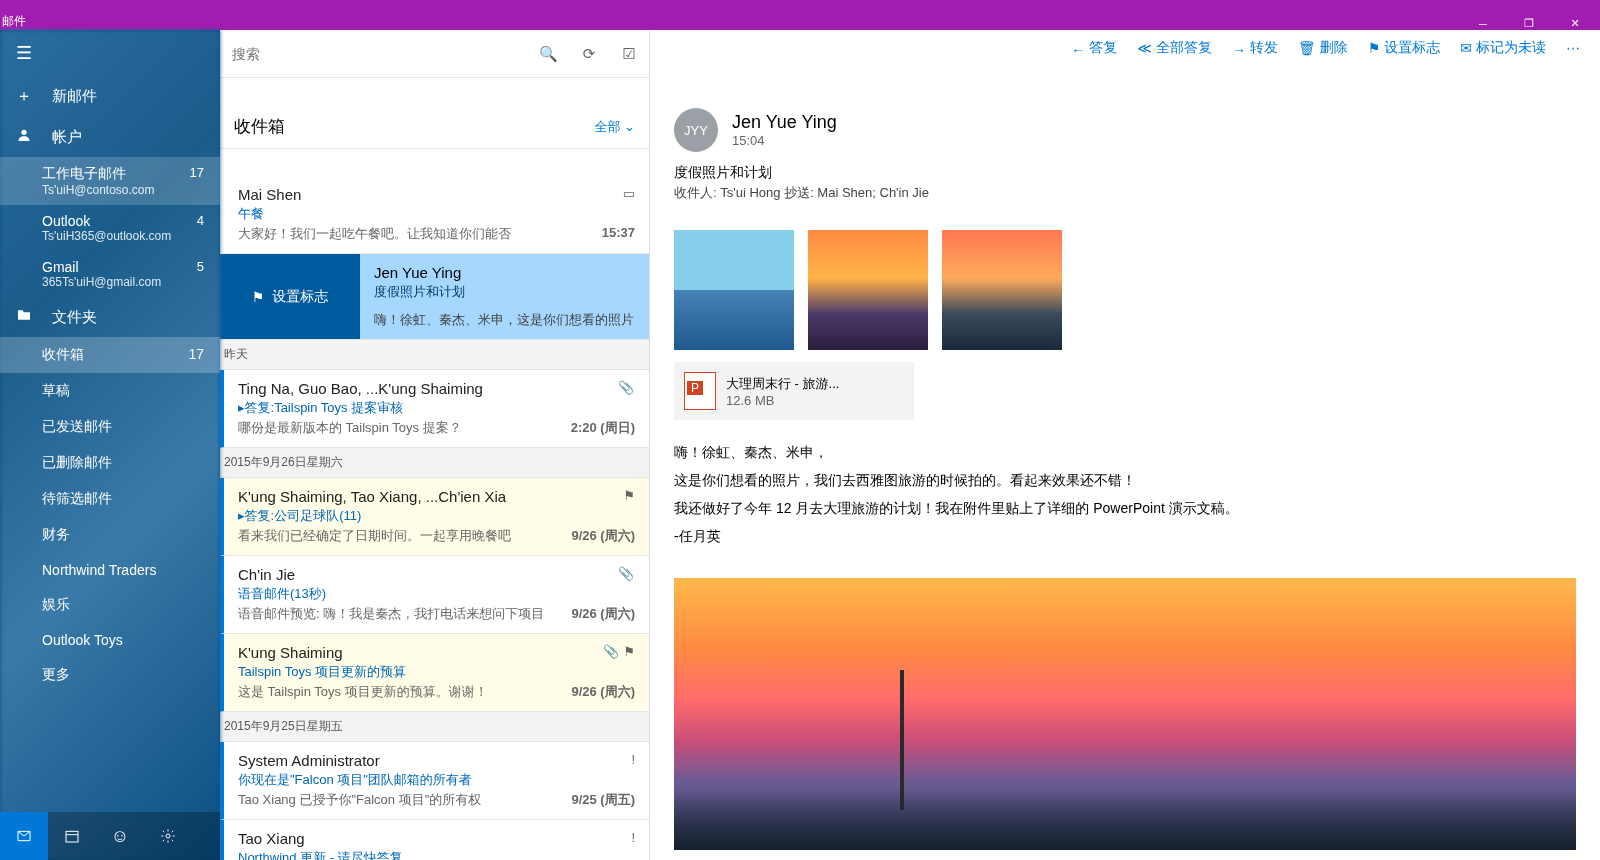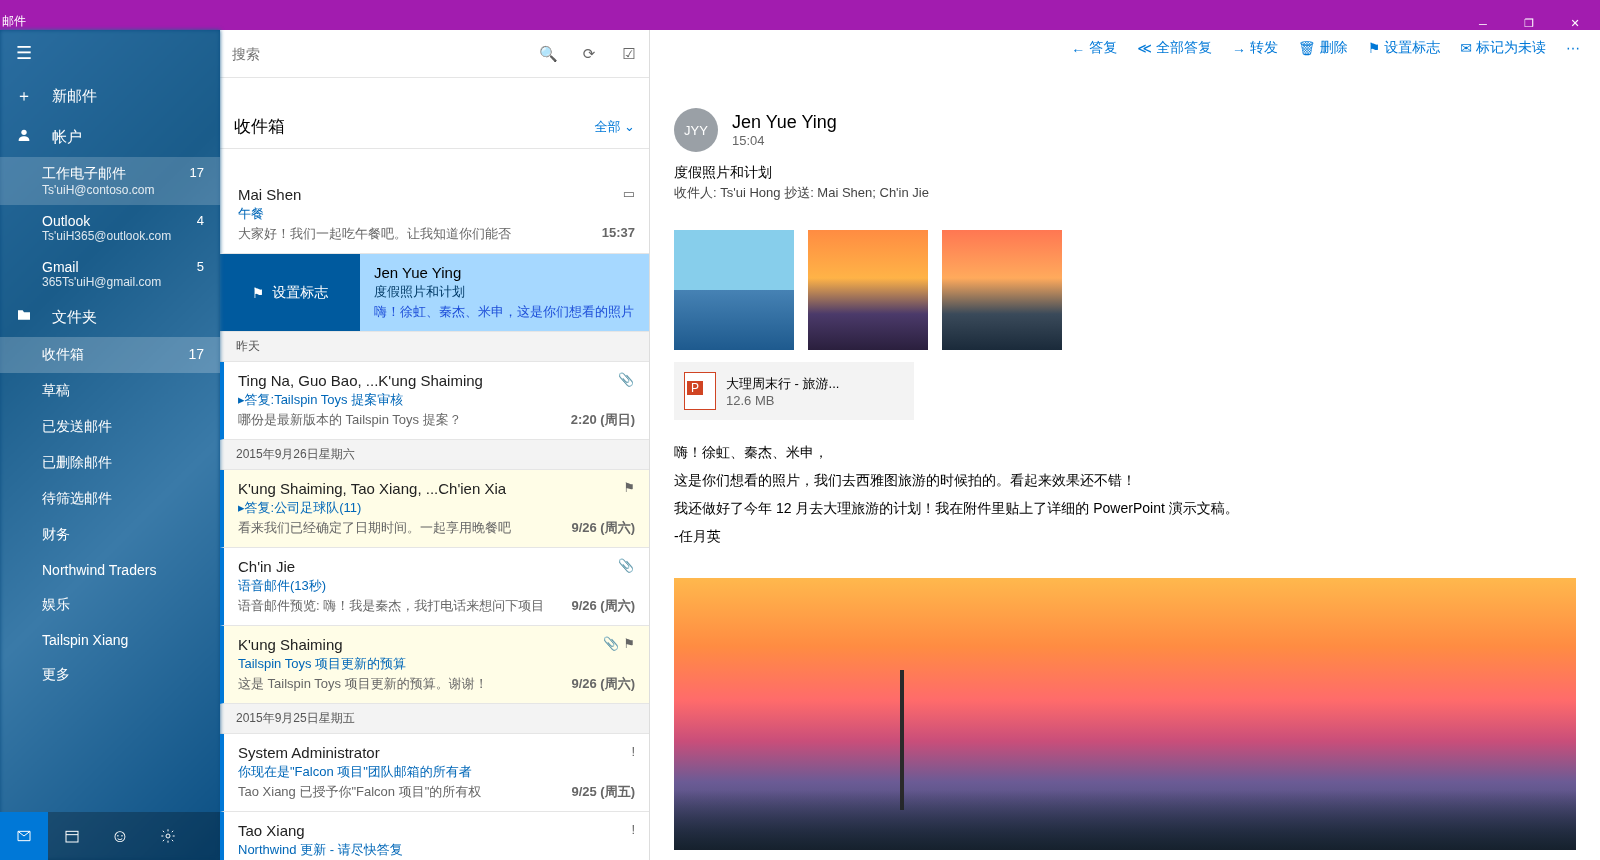--- a/index.html
+++ b/index.html
@@ -26,21 +26,21 @@
 .bottom-bar .b{flex:0 0 48px;height:48px;display:flex;align-items:center;justify-content:center;cursor:pointer;font-size:18px;}
 .bottom-bar .b.sel{background:#0078d7;}
 .listpane{width:430px;background:#fff;border-right:1px solid #ddd;display:flex;flex-direction:column;gap:27px;}
 .search{display:flex;align-items:center;border-bottom:1px solid #e5e5e5;height:48px;}
 .search input{flex:1;border:none;padding:0 12px;font-size:14px;outline:none;}
 .search .sico{width:40px;text-align:center;color:#666;cursor:pointer;font-size:15px;}
 .lph{display:flex;align-items:center;padding:10px 14px;border-bottom:1px solid #e5e5e5;}
 .lph .t{font-size:17px;flex:1;}
 .lph .f{color:#0078d7;font-size:13px;cursor:pointer;}
 .msglist{flex:1;overflow-y:auto;}
-.grp{background:#f3f3f3;padding:6px 16px;font-size:12px;color:#555;border-bottom:1px solid #e5e5e5;}
+.grp{background:#f3f3f3;padding:6px 4px;font-size:12px;color:#555;border-bottom:1px solid #e5e5e5;}
 .msg{padding:10px 14px;border-bottom:1px solid #e5e5e5;cursor:pointer;position:relative;border-left:4px solid transparent;}
 .msg.unread{border-left-color:#0078d7;}
 .msg.flag{background:#fffde7;}
 .msg .from{font-size:15px;color:#222;}
 .msg .subj{font-size:13px;color:#0067b8;margin-top:2px;}
 .msg .prev{font-size:13px;color:#666;margin-top:2px;display:flex;}
 .msg .prev .tx{flex:1;white-space:nowrap;overflow:hidden;text-overflow:ellipsis;}
 .msg .prev .dt{white-space:nowrap;margin-left:8px;font-weight:bold;}
 .msg .icons{position:absolute;top:10px;right:14px;color:#666;font-size:13px;}
 .selmsg{display:flex;background:#0078d7;border-bottom:1px solid #e5e5e5;}
@@ -139,21 +139,21 @@
           <div class="folder">
             <span>财务</span>
           </div>
           <div class="folder">
             <span>Northwind Traders</span>
           </div>
           <div class="folder">
             <span>娱乐</span>
           </div>
           <div class="folder">
-            <span>Tailspin Xiang</span>
+            <span>Outlook Toys</span>
           </div>
           <div class="folder">
             <span>更多</span>
           </div>
         </div>
       <div class="bottom-bar">
         <div class="b sel">
             <svg viewBox="0 0 24 24">
               <path d="M3 5h18v14H3z M3 5l9 7 9-7" fill="none" stroke="#fff" stroke-width="1.5"></path>
             </svg>
@@ -197,21 +197,21 @@
           </div>
         </div>
         <div class="selmsg">
           <div class="flagbox">
             <span>⚑</span>
             <span>设置标志</span>
           </div>
           <div class="body">
             <div class="from" style="font-size:15px;">Jen Yue Ying</div>
             <div style="font-size:13px;color:#003a66;margin-top:2px;">度假照片和计划</div>
-            <div style="font-size:13px;color:#1d4ed8;margin-top:2px;">嗨！徐虹、秦杰、米申，这是你们想看的照片</div>
+            <div style="font-size:13px;color:#404040;margin-top:10px;">嗨！徐虹、秦杰、米申，这是你们想看的照片</div>
           </div>
         </div>
         <div class="grp">昨天</div>
         <div class="msg unread">
           <span class="icons">📎</span>
           <div class="from">Ting Na, Guo Bao, ...K'ung Shaiming</div>
           <div class="subj">▸答复:Tailspin Toys 提案审核</div>
           <div class="prev">
             <span class="tx">哪份是最新版本的 Tailspin Toys 提案？</span>
             <span class="dt">2:20 (周日)</span>

